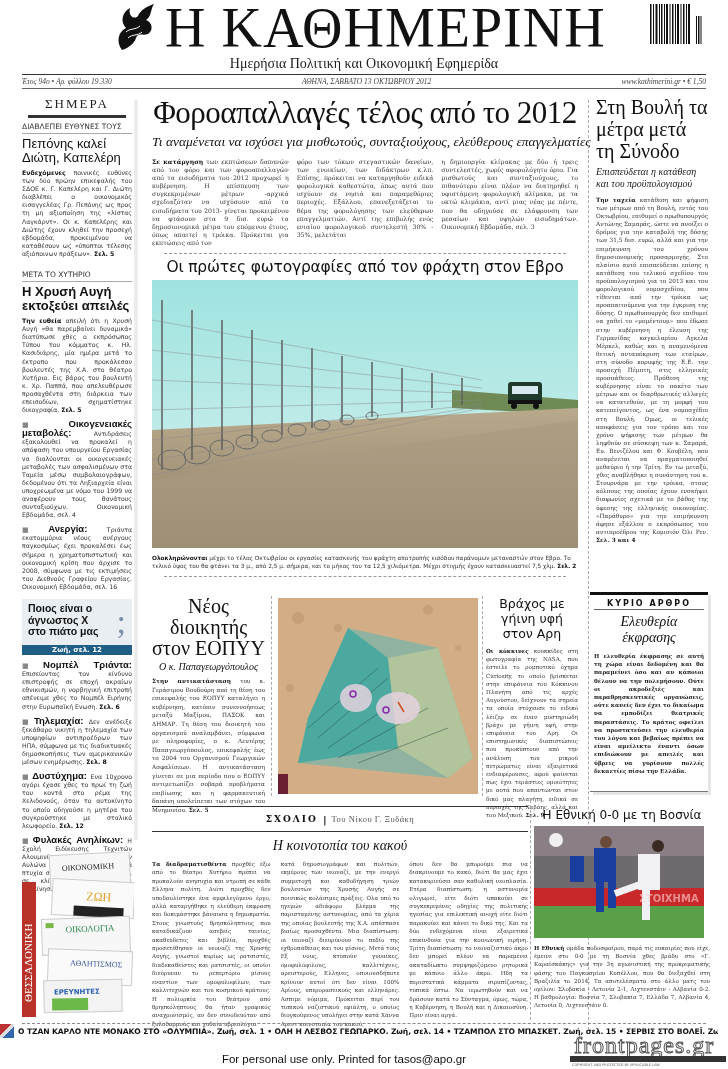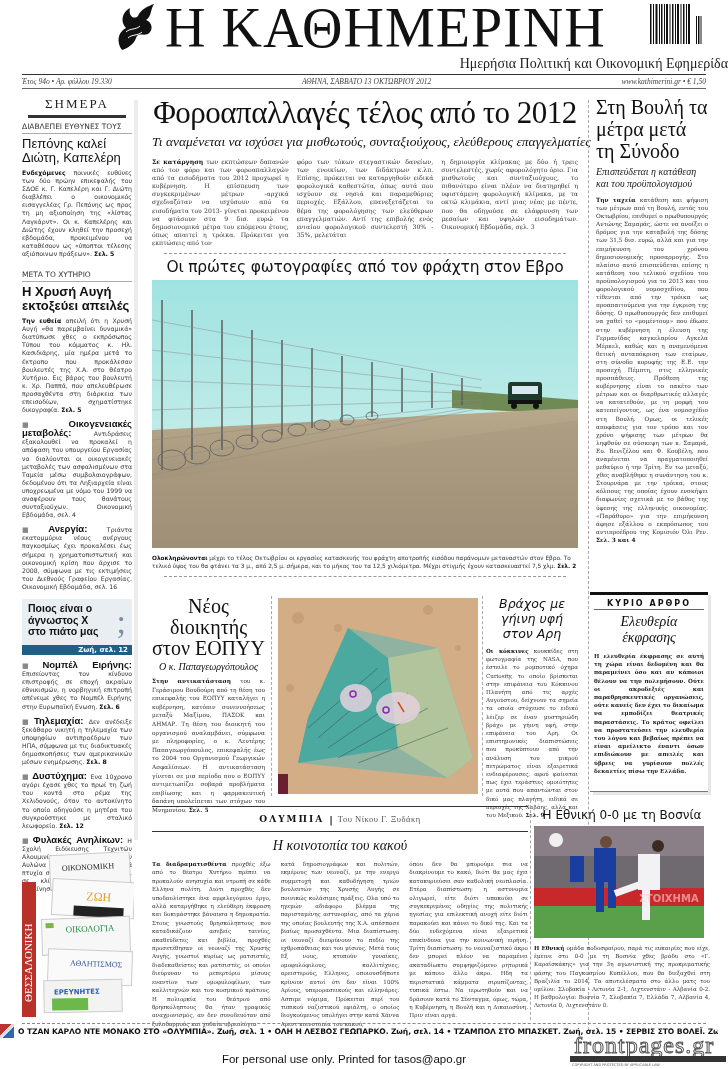--- a/index.html
+++ b/index.html
@@ -3,61 +3,61 @@
 <meta charset="utf-8">
 <style>
   * { box-sizing: border-box; margin: 0; padding: 0; }
   html, body { width: 728px; height: 1069px; background: #ffffff; overflow: hidden; }
   body { font-family: "DejaVu Serif", serif; color: #111; position: relative; }
 
   .masthead { position: absolute; left: 0; top: 0; width: 728px; height: 88px; }
   .logo-bird { position: absolute; left: 108px; top: 2px; width: 52px; height: 52px; }
   .title { position: absolute; left: 165px; top: -4px; font-family: "Liberation Serif", serif; font-size: 56px; letter-spacing: 1px; color: #111; white-space: nowrap; }
   .barcode { position: absolute; left: 650px; top: 4px; width: 52px; height: 48px; }
-  .subtitle { position: absolute; left: 0; width: 728px; top: 56px; text-align: right; font-family: "Liberation Serif", serif; font-size: 14px; color: #222; }
+  .subtitle { position: absolute; left: 0; width: 728px; top: 56px; text-align: center; font-family: "Liberation Serif", serif; font-size: 14px; color: #222; }
   .rule-top { position: absolute; left: 22px; right: 22px; top: 74px; border-top: 1.5px solid #333; }
   .dateline { position: absolute; left: 22px; right: 22px; top: 77px; font-family: "Liberation Serif", serif; font-style: italic; font-size: 7.5px; color: #444; display: flex; justify-content: space-between; }
   .rule-bot { position: absolute; left: 22px; right: 22px; top: 88px; border-top: 1px solid #666; }
 
   .sidebar { position: absolute; left: 22px; top: 96px; width: 110px; font-family: "DejaVu Sans", sans-serif; }
   .sb-shadow { position: absolute; left: 134px; top: 100px; width: 4px; height: 740px; background: #ececec; }
   .sb-head { text-align: center; font-family: "Liberation Serif", serif; font-size: 13px; letter-spacing: 2px; color: #222; }
   .sb-bar { height: 3px; background: #333; margin: 3px 6px 4px 6px; }
   .kicker { font-size: 7.5px; color: #333; border-bottom: 1px solid #aaa; padding-bottom: 2px; margin-bottom: 3px; }
   .sb-h { font-family: "Liberation Sans", sans-serif; font-size: 13px; line-height: 14px; color: #111; margin-bottom: 4px; }
   .sb-h.bold { font-weight: bold; }
   .body-text { font-size: 6.2px; line-height: 8.1px; color: #333; text-align: justify; }
   .body-text b { color: #111; }
   .bullet { margin-top: 6px; }
   .bullet .bl-title { font-family: "Liberation Sans", sans-serif; font-weight: bold; font-size: 9.5px; color: #111; }
   .bullet .dot { color: #888; font-size: 7px; margin-right: 2px; }
   .promo { margin-top: 8px; background: #e9eef2; height: 46px; position: relative; }
   .promo .pt { position: absolute; left: 6px; top: 4px; font-family: "Liberation Sans", sans-serif; font-weight: bold; font-size: 10.5px; line-height: 11.5px; color: #111; }
   .promo .pc { position: absolute; right: 6px; top: 6px; font-family: "Liberation Serif", serif; font-size: 34px; color: #7a8fa8; line-height: 34px; }
-  .promo-bar { background: #1f5f86; color: #fff; font-size: 7px; font-weight: bold; text-align: right; padding: 1px 4px; height: 10px; line-height: 8px; }
+  .promo-bar { background: #1f5f86; color: #fff; font-size: 7px; font-weight: bold; text-align: center; padding: 1px 4px; height: 10px; line-height: 8px; }
   .paper-stack { position: absolute; left: 22px; top: 852px; width: 112px; height: 165px; }
 
   .main { position: absolute; left: 152px; top: 96px; width: 426px; }
   .lead-h { font-family: "Liberation Serif", serif; font-size: 31px; line-height: 34px; text-align: center; white-space: nowrap; letter-spacing: -0.5px; }
   .lead-sub { font-family: "Liberation Serif", serif; font-style: italic; font-size: 13.5px; text-align: center; margin-top: 4px; white-space: nowrap; }
   .cols3 { display: grid; grid-template-columns: 1fr 1fr 1fr; gap: 8px; margin-top: 8px; }
   .dash { border-top: 1px dashed #999; margin: 6px 12px 0 12px; }
   .photo-h { font-family: "DejaVu Sans", sans-serif; font-size: 15.5px; text-align: center; margin-top: 4px; letter-spacing: -0.2px; white-space: nowrap; }
   .fence-photo { margin-top: 4px; width: 426px; height: 268px; position: relative; overflow: hidden; }
   .caption { font-family: "DejaVu Sans", sans-serif; font-size: 5.8px; line-height: 8px; color: #333; margin-top: 2px; }
   .caption b { color: #111; }
 
   .row2 { position: absolute; left: 152px; top: 596px; width: 426px; height: 200px; }
   .eopyy { position: absolute; left: 0; top: 0; width: 113px; }
   .eopyy h2 { font-family: "Liberation Serif", serif; font-weight: normal; font-size: 20px; line-height: 21px; text-align: center; }
   .eopyy .sub { font-family: "Liberation Serif", serif; font-style: italic; font-size: 10px; text-align: center; margin: 2px 0 5px 0; }
   .vdash { position: absolute; top: 0; bottom: 0; border-left: 1px dashed #aaa; }
   .mars-img { position: absolute; left: 126px; top: 2px; width: 200px; height: 196px; overflow: hidden; }
   .mars-text { position: absolute; left: 334px; top: 0; width: 92px; }
-  .mars-text h2 { font-family: "DejaVu Sans", sans-serif; font-weight: normal; font-size: 12.5px; line-height: 15px; text-align: center; margin-bottom: 6px; font-style: italic; }
+  .mars-text h2 { font-family: "DejaVu Sans", sans-serif; font-weight: normal; font-size: 12.5px; line-height: 15px; text-align: center; margin-bottom: 6px; }
 
   .right { position: absolute; left: 596px; top: 96px; width: 112px; }
   .right-dash { position: absolute; left: 588px; top: 100px; height: 930px; border-left: 1px dashed #aaa; }
   .r-h { font-family: "Liberation Serif", serif; font-size: 20px; line-height: 22px; color: #111; }
   .r-sub { font-family: "Liberation Serif", serif; font-style: italic; font-size: 10px; line-height: 12px; color: #222; margin: 4px 0 6px 0; }
   .editorial { position: absolute; left: 590px; top: 592px; width: 118px; height: 200px; border-top: 3px solid #111; border-bottom: 1px solid #777; box-shadow: 3px 3px 0 #e6e6e6; padding: 4px 4px; }
   .ed-kicker { text-align: center; font-family: "DejaVu Sans", sans-serif; font-weight: bold; font-size: 8px; letter-spacing: 2px; border-bottom: 1px solid #666; padding-bottom: 1px; }
   .ed-h { font-family: "Liberation Serif", serif; font-style: italic; font-size: 14px; line-height: 16px; text-align: center; margin: 4px 0 6px 0; }
   .ed-text { font-family: "DejaVu Serif", serif; font-weight: bold; font-size: 5.6px; line-height: 8.2px; color: #222; text-align: justify; }
 
@@ -148,21 +148,21 @@
     <div class="body-text"><span class="dot">■</span><span class="bl-title">Ανεργία:</span><span> Τριάντα εκατομμύρια νέους ανέργους παγκοσμίως έχει προκαλέσει έως σήμερα η χρηματοπιστωτική και οικονομική κρίση που άρχισε το 2008, σύμφωνα με τις εκτιμήσεις του Διεθνούς Γραφείου Εργασίας. Οικονομική Εβδομάδα, σελ. 16</span></div>
   </div>
 
   <div class="promo">
     <div class="pt" style="width:80px;">Ποιος είναι ο άγνωστος Χ στο πιάτο μας</div>
     <div class="pc">;</div>
   </div>
   <div class="promo-bar">Ζωή, σελ. 12</div>
 
   <div class="bullet">
-    <div class="body-text"><span class="dot">■</span><span class="bl-title">Νομπέλ Ειρήνης:</span><span> Επισείοντας τον κίνδυνο επιστροφής σε εποχή ακραίων εθνικισμών, η νορβηγική επιτροπή απένειμε χθες το Νομπέλ Ειρήνης στην Ευρωπαϊκή Ενωση.</span> <b>Σελ. 6</b></div>
+    <div class="body-text"><span class="dot">■</span><span class="bl-title">Νομπέλ Τριάντα:</span><span> Επισείοντας τον κίνδυνο επιστροφής σε εποχή ακραίων εθνικισμών, η νορβηγική επιτροπή απένειμε χθες το Νομπέλ Ειρήνης στην Ευρωπαϊκή Ενωση.</span> <b>Σελ. 6</b></div>
   </div>
   <div class="bullet">
     <div class="body-text"><span class="dot">■</span><span class="bl-title">Τηλεμαχία:</span><span> Δεν ανέδειξε ξεκάθαρο νικητή η τηλεμαχία των υποψηφίων αντιπροέδρων των ΗΠΑ, σύμφωνα με τις διαδικτυακές δημοσκοπήσεις των αμερικανικών μέσων ενημέρωσης.</span> <b>Σελ. 8</b></div>
   </div>
   <div class="bullet">
     <div class="body-text"><span class="dot">■</span><span class="bl-title">Δυστύχημα:</span><span> Ενα 10χρονο αγόρι έχασε χθες το πρωί τη ζωή του κοντά στο ρέμα της Χελιδονούς, όταν το αυτοκίνητο το οποίο οδηγούσε η μητέρα του συγκρούστηκε με σταλικό λεωφορείο.</span> <b>Σελ. 12</b></div>
   </div>
   <div class="bullet">
     <div class="body-text"><span class="dot">■</span><span class="bl-title">Φυλακές Ανηλίκων:</span><span> Η Σχολή Ειδίκευσης Τεχνιτών Αλουμινίου στις φυλακές Ανηλίκων Αυλώνα έδωσε για δεύτερη φορά πτυχία σε έφηβους κρατουμένους, σε κλίμα ικανοποίησης και συγκίνησης.</span> <b>Σελ. 12</b></div>
   </div>
@@ -308,21 +308,21 @@
 </div>
 
 <div class="editorial">
   <div class="ed-kicker">ΚΥΡΙΟ ΑΡΘΡΟ</div>
   <div class="ed-h">Ελευθερία έκφρασης</div>
   <div class="ed-text">Η ελευθερία έκφρασης σε αυτή τη χώρα είναι δεδομένη και θα παραμείνει όσο και αν κάποιοι θέλουν να την πολεμήσουν. Ούτε οι ακροδεξιές και παραθρησκευτικές οργανώσεις, ούτε κανείς δεν έχει το δικαίωμα να εμποδίζει θεατρικές παραστάσεις. Το κράτος οφείλει να προστατεύσει την ελευθερία του λόγου και βεβαίως πρέπει να είναι αμείλικτο έναντι όσων επιδιώκουν με απειλές και ύβρεις να γυρίσουν πολλές δεκαετίες πίσω την Ελλάδα.</div>
 </div>
 
 <div class="comment">
   <div class="cm-bar">
-    <span class="cm-kicker">ΟΛΥΜΠΙΑ</span>
+    <span class="cm-kicker">ΣΧΟΛΙΟ</span>
     <span class="cm-sep">|</span>
     <span class="cm-author">Του Νίκου Γ. Ξυδάκη</span>
   </div>
   <div class="cm-h">Η κοινοτοπία του κακού</div>
   <div class="cm-cols">
     <div class="body-text"><b>Τα διαδραματισθέντα</b><span> προχθές έξω από το θέατρο Χυτήριο πρέπει να προκαλούν ανησυχία και ντροπή σε κάθε Ελληνα πολίτη. Διότι προχθές δεν υποδαυλίστηκε ένα αμφιλεγόμενο έργο, αλλά καταργήθηκε η ελεύθερη έκφραση και δοκιμάστηκε βάναυσα η δημοκρατία. Στους γνωστούς θρησκόληπτους που καταδικάζουν ασεβείς ταινίες, ακαθεύδετες και βιβλία, προχθές προσετέθησαν οι νεοναζί της Χρυσής Αυγής, γνωστοί κυρίως ως ρατσιστές, διαδεκαθείστες και ρατσιστές, οι οποίοι διεύρυναν το ρεπερτόριο μίσους εναντίον των ομοφυλοφίλων, των καλλιτεχνών και του κοσμικού κράτους. Η πολιορκία του θεάτρου από θρησκόληπτους θα ήταν γραφικός αναχρονισμός, αν δεν συνοδευόταν από ξυλοδαρμούς και χυδαία υβρεολόγια</span></div>
     <div class="body-text"><span>κατά δημοσιογράφων και πολιτών, εκμέρους των νεοναζί, με την ενεργό συμμετοχή και καθοδήγηση τριών βουλευτών της Χρυσής Αυγής σε ποινικώς κολάσιμες πράξεις. Ολα υπό το ηγεμών αδιάφορο βλέμμα της παρισταμένης αστυνομίας, από τα χέρια της οποίας βουλευτής της Χ.Α. απέσπασε βιαίως προσαχθέντα. Μια διαπίστωση: οι νεοναζί διευρύνουν το πεδίο της εχθροπάθειας και του μίσους. Μετά τους Εξ νους, κτυπούν γυναίκες, ομοφυλόφιλους, καλλιτέχνες, αρειστερούς, Ελληνες, οποιουσδήποτε κρίνουν αυτοί ότι δεν είναι 100% Αρίους, υπερορασεικούς και ελληνάρες. Ασπιμε νόμιμα, Πρόκειται περί του τυπικού ναζιστικού εφιάλτη, ο οποίος διογκούμενος υπολήγει στην κατά Χάννα Αρεντ κοινοτοπία του κακού,</span></div>
     <div class="body-text"><span>όπου δεν θα μπορούμε πια να διακρίνουμε το κακό, διότι θα μας έχει κατακυριεύσει σαν καθολική νεοπλασία. Ετέρα διαπίστωση: η αστυνομία ολιγωρεί, είτε διότι υπακούει σε συγκεκριμένες οδηγίες της πολιτικής ηγεσίας για επιλεκτική ανοχή είτε διότι παρακούει και κάνει το δικό της. Και τα δύο ενδεχόμενα είναι εξαιρετικά επικίνδυνα για την κοινωνική ειρήνη. Τρίτη διαπίστωση: το νεοναζιστικό άκρο δεν μπορεί πλέον να παραμένει ακαταδίωκτο συμψηφιζόμενο ρητορικά με κάποιο άλλο άκρο. Ηδη τα περιστατικά κάμματα σιρυπίζοντας, τυπικά έστω. Να ιερωτηθούν και να δράσουν κατά το Σύνταγμα, όμως, τώρα, η Κυβέρνηση, η Βουλή και η Δικαιοσύνη. Πριν είναι αργά.</span></div>
   </div>
 </div>

